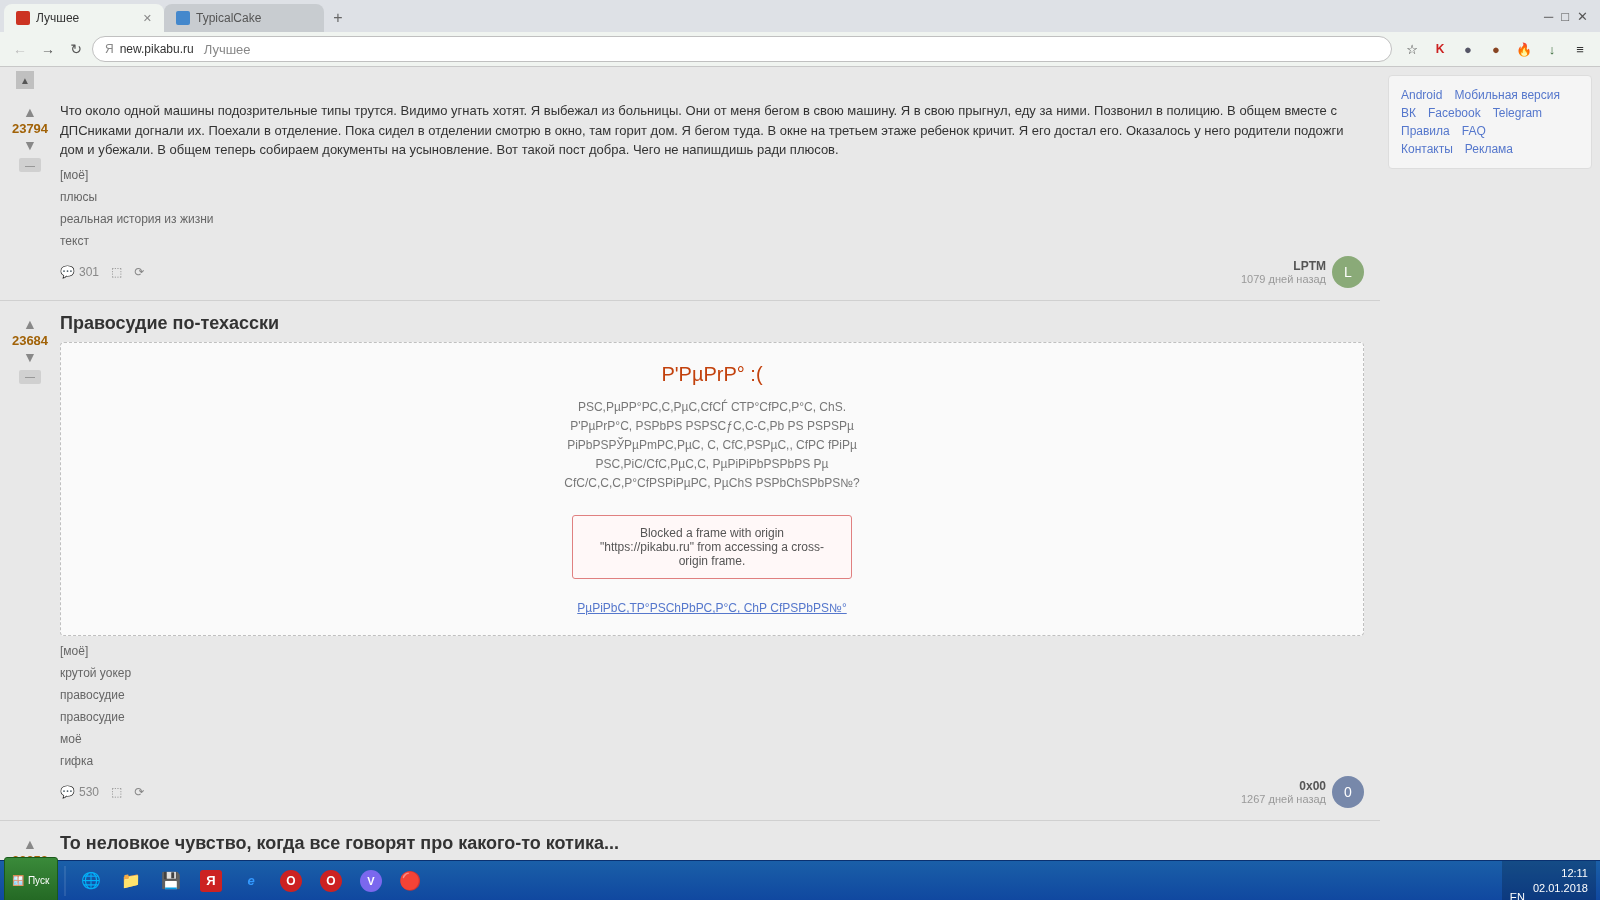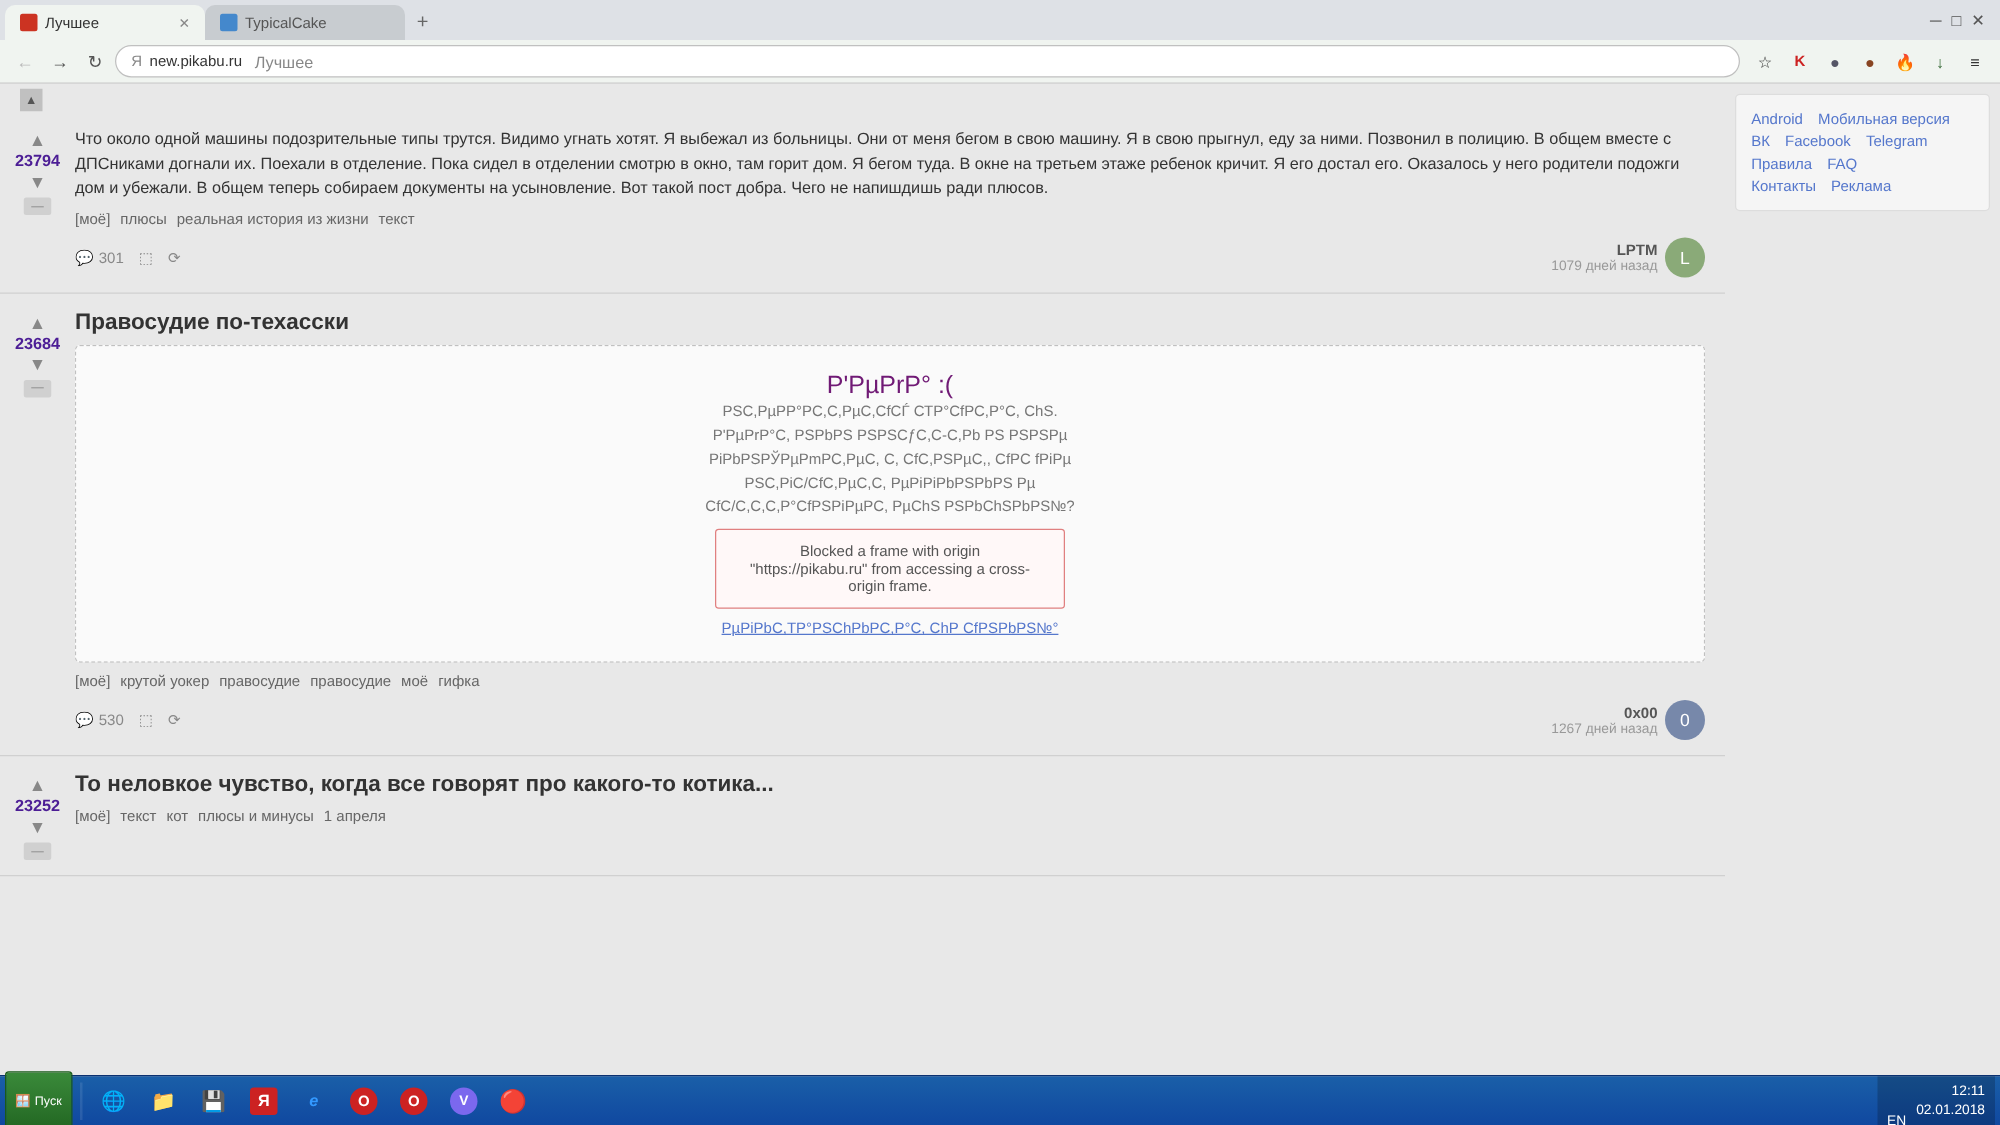--- a/index.html
+++ b/index.html
@@ -114,21 +114,21 @@
     .vote-arrow {
       cursor: pointer;
       color: #888;
       font-size: 14px;
       line-height: 1;
       user-select: none;
     }
     .vote-count {
       font-size: 13px;
       font-weight: bold;
-      color: #4c1d95;
+      color: #a16207;
     }
     .vote-minus {
       width: 22px; height: 14px;
       background: #d0d0d0;
       border-radius: 2px;
       display: flex;
       align-items: center;
       justify-content: center;
       font-size: 10px;
       color: #888;
@@ -154,20 +154,21 @@
       color: #333;
       line-height: 1.5;
       margin-bottom: 8px;
     }
 
     .post-tags {
       display: flex;
       gap: 8px;
       flex-wrap: wrap;
       margin-bottom: 8px;
+      flex-direction: column;
     }
     .tag {
       font-size: 12px;
       color: #666;
       cursor: pointer;
       text-decoration: none;
     }
 
     .post-footer {
       display: flex;
@@ -207,36 +208,37 @@
     .post-embed {
       border: 1px dashed #c0c0c0;
       padding: 20px;
       margin: 8px 0;
       text-align: center;
       background: #fafafa;
       border-radius: 4px;
     }
     .embed-title {
       font-size: 20px;
-      color: #701a75;
+      color: #c2410c;
+      margin-bottom: 12px;
     }
     .embed-text {
       font-size: 12px;
       color: #777;
       line-height: 1.6;
       margin-bottom: 8px;
     }
     .embed-error {
       border: 1px solid #e08080;
       background: #fff8f8;
       border-radius: 3px;
       padding: 10px 20px;
       font-size: 12px;
       color: #555;
-      margin: 8px auto;
+      margin: 22px auto;
       max-width: 280px;
     }
     .embed-link {
       font-size: 12px;
       color: #5577cc;
       text-decoration: underline;
       cursor: pointer;
     }
 
     

